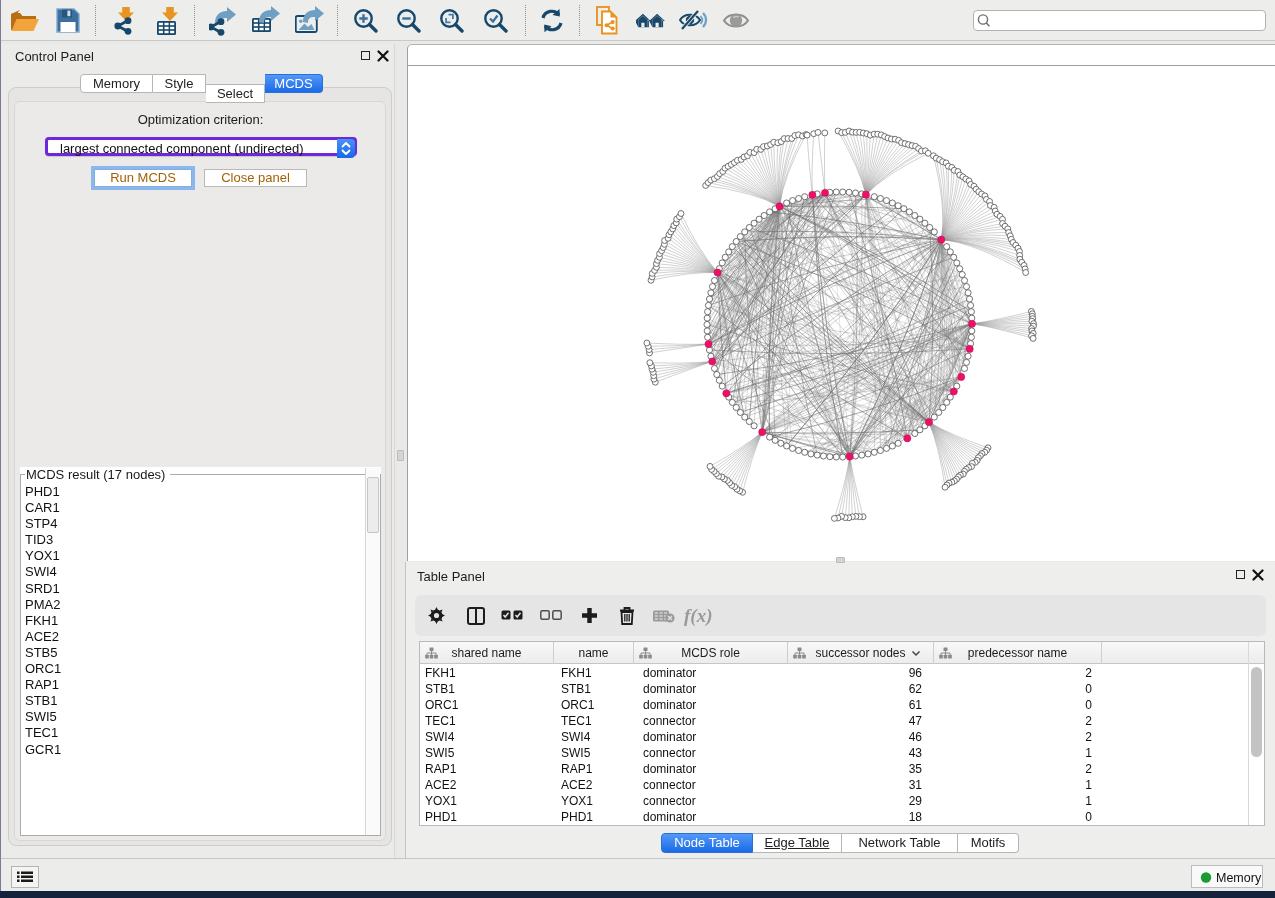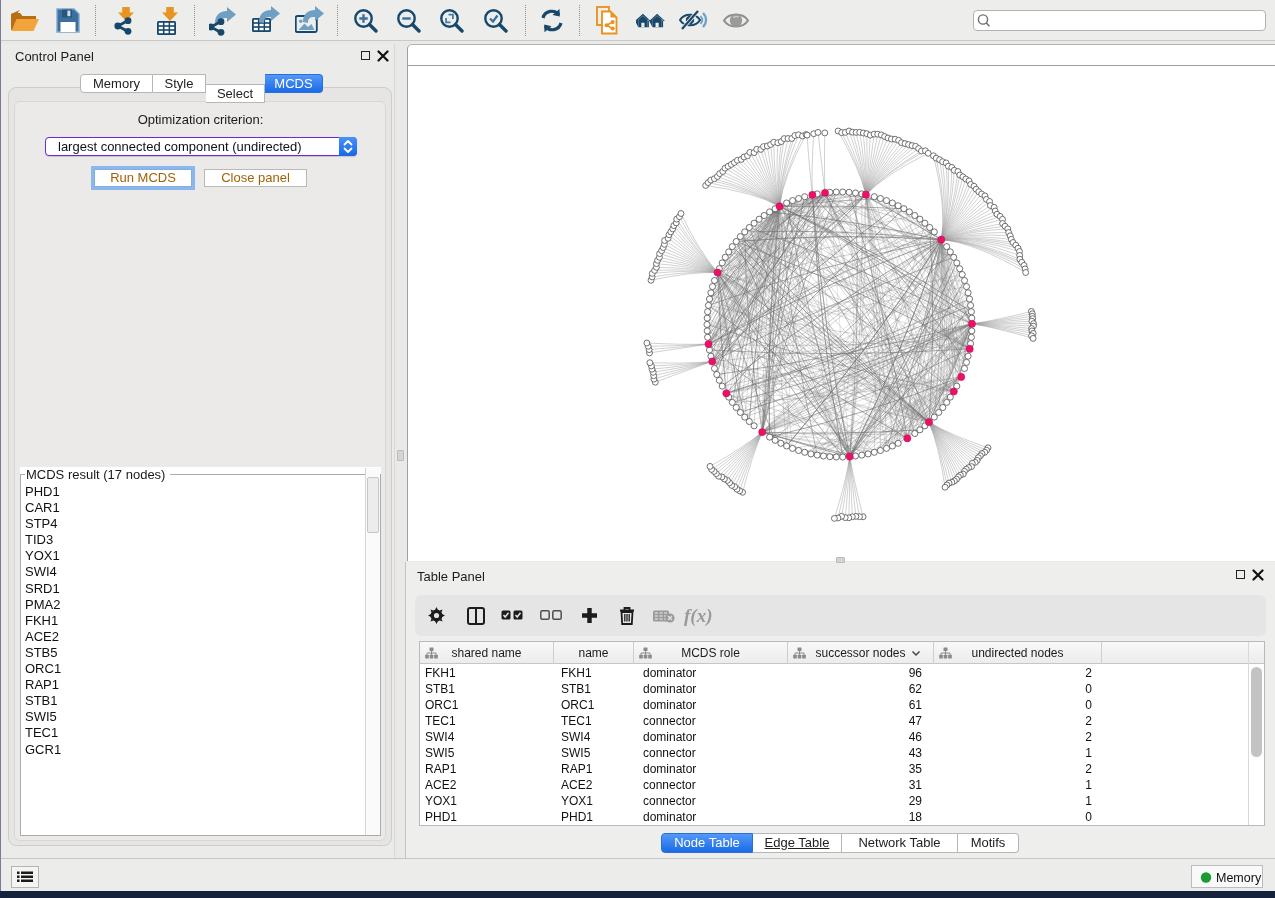--- a/index.html
+++ b/index.html
@@ -17,21 +17,21 @@
 #cp-title { left:15px; top:49px; font-size:13px; color:#1c1c1c; }
 .winbtn-sq { width:9px; height:9px; border:1.5px solid #222; }
 .tabs { display:flex; font-size:13px; color:#222; }
 .tab { background:#fff; border:1px solid #b6b6b6; border-left:none; text-align:center; line-height:17px; height:19px; }
 .tab.first { border-left:1px solid #b6b6b6; border-radius:4px 0 0 4px; }
 .tab.last { border-radius:0 4px 4px 0; }
 .tab.sel { background:linear-gradient(#5399f8,#1a6ae8); color:#fff; border-color:#2a6fd4; }
 #tabpanel { left:8px; top:87px; width:384px; height:759px; background:#e6e5e4; border:1px solid #cecdcc; border-radius:8px; }
 #tabpanel-in { left:14px; top:101px; width:372px; height:740px; background:#ebeae9; border:1px solid #d8d7d6; border-radius:6px; }
 #optlabel { left:0; top:112px; width:401px; text-align:center; font-size:13px; color:#1a1a1a; }
-#dropdown { left:45px; top:137px; width:312px; height:19px; background:#fff; border:1px solid #6d28d9; border-radius:4px; font-size:13px; color:#111; line-height:17px; padding-left:12px; box-shadow:0 0.5px 1px rgba(0,0,0,.15); }
+#dropdown { left:45px; top:137px; width:312px; height:19px; background:#fff; border:3px solid #6d28d9; border-radius:4px; font-size:13px; color:#111; line-height:17px; padding-left:12px; box-shadow:0 0.5px 1px rgba(0,0,0,.15); }
 #dd-spin { position:absolute; right:-1px; top:-1px; width:18px; height:19px; background:linear-gradient(#4892f8,#1a67e8); border-radius:0 4px 4px 0; }
 .btn { background:#fff; border:1px solid #b9b9b9; border-radius:0; font-size:13px; color:#a16207; text-align:center; line-height:16px; height:18px; }
 #btn-run { left:94px; top:169px; width:98px; box-shadow:0 0 0 3px rgba(115,170,240,.8); border-color:#85aede; }
 #btn-close { left:204px; top:169px; width:103px; }
 #fieldset-bg { left:20px; top:467px; width:361px; height:369px; background:#fff; }
 #fieldset { left:20px; top:474px; width:361px; height:362px; border:1px solid #ababab; border-top:none; background:transparent; }
 .fs-topline { position:absolute; top:474px; height:1px; background:#ababab; }
 #fs-legend { left:26px; top:467px; font-size:13px; color:#1a1a1a; }
 #mcds-list { left:25px; top:484px; font-size:13px; color:#111; line-height:16.1px; }
 #fs-scroll { left:365px; top:468px; width:15px; height:367px; background:#fafafa; border-left:1px solid #d6d6d6; }
@@ -1330,21 +1330,21 @@
 <div class="hcell" style="left:514px; width:168px;">
         <svg class="hicon" style="left:5px;" width="13" height="12" viewBox="0 0 13 12">
           <g fill="#8a8a8a">
             <rect x="4.5" y="0.5" width="4" height="3.6" rx="0.5"></rect>
             <rect x="0.2" y="7.8" width="3.6" height="3.6" rx="0.5"></rect>
             <rect x="4.7" y="7.8" width="3.6" height="3.6" rx="0.5"></rect>
             <rect x="9.2" y="7.8" width="3.6" height="3.6" rx="0.5"></rect>
           </g>
           <path d="M6.5 4.1 V6 M2 7.8 V6 H11 V7.8 M6.5 6 V7.8" stroke="#8a8a8a" stroke-width="1" fill="none"></path>
         </svg>
-        <div class="hlabel">undirected nodes</div>
+        <div class="hlabel">predecessor name</div>
       </div>
     </div>
   <div class="trow" style="left:5px; top:23px;">FKH1</div>
 <div class="trow" style="left:141px; top:23px;">FKH1</div>
 <div class="trow" style="left:223px; top:23px;">dominator</div>
 <div class="trow" style="left:368px; top:23px; width:134px; text-align:right;">96</div>
 <div class="trow" style="left:514px; top:23px; width:158px; text-align:right;">2</div>
 <div class="trow" style="left:5px; top:39px;">STB1</div>
 <div class="trow" style="left:141px; top:39px;">STB1</div>
 <div class="trow" style="left:223px; top:39px;">dominator</div>

